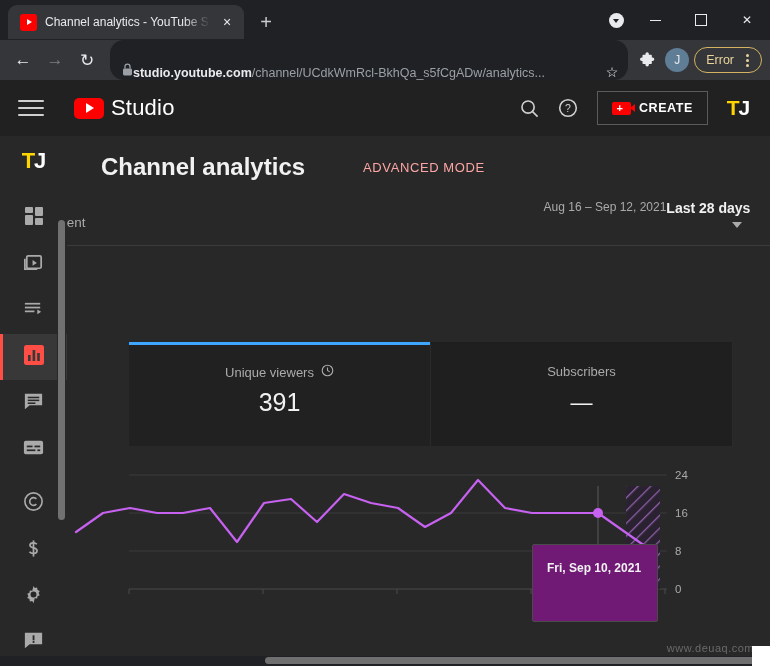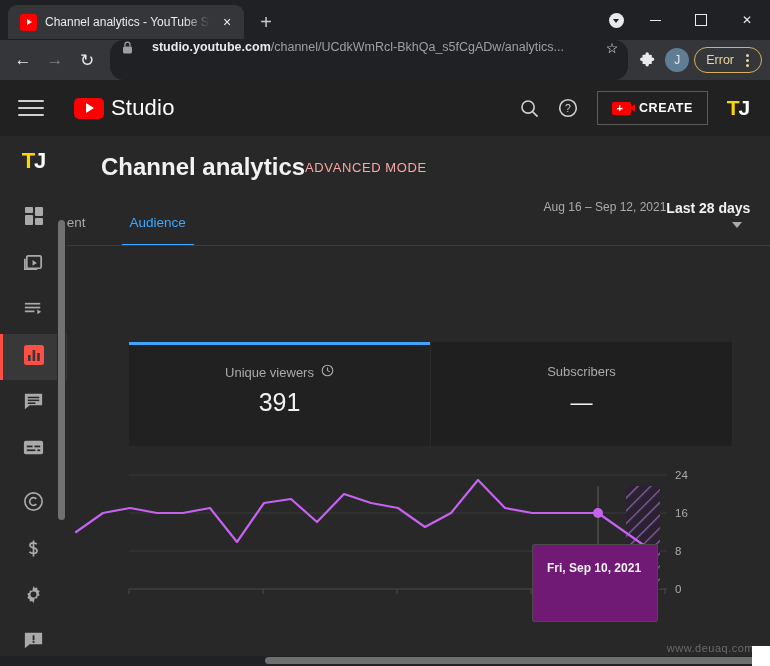--- a/index.html
+++ b/index.html
@@ -72,21 +72,21 @@
     background: #35363a; display: flex; align-items: center; padding: 0 8px;
   }
   .nav-ico {
     width: 30px; height: 30px; margin-right: 2px; border-radius: 50%;
     display: flex; align-items: center; justify-content: center;
     color: #e8eaed; font-size: 17px; cursor: pointer; flex: 0 0 auto;
   }
   .nav-ico.fwd { color: #7b7f84; }
   .omnibox {
     flex: 1 1 auto; height: 40px; background: #202124; border-radius: 14px;
-    display: flex; align-items: flex-start; padding: 0 10px 0 12px; gap: 19px;
+    display: flex; align-items: flex-end; padding: 0 10px 0 12px; gap: 0;
     margin-left: 6px; margin-right: 6px; cursor: text; min-width: 0;
   }
   .omnibox .lock { flex: 0 0 auto; }
   .url-text {
     flex: 1 1 auto; font-size: 12.5px; color: #9aa0a6; white-space: nowrap;
     overflow: hidden; text-overflow: ellipsis;
   }
   .url-text b { color: #e8eaed; font-weight: 700; }
   .star-ico { flex: 0 0 auto; color: #e8eaed; font-size: 14px; cursor: pointer; }
   .ext-ico { width: 26px; height: 26px; display: flex; align-items: center;
@@ -180,21 +180,21 @@
   }
   .side-item.gap { margin-top: 8px; }
 
   
   .content {
     position: absolute; left: 67px; top: 56px; width: 703px; height: 530px;
     background: #282828;
   }
   .page-title-row {
     position: absolute; left: 0; top: 0; width: 703px; height: 62px;
-    display: flex; align-items: center; padding-left: 34px; 
+    display: flex; align-items: center; padding-left: 34px; gap: 58px;
   }
   .page-title { color: #f1f1f1; font-size: 24px; font-weight: 700; }
   .adv-mode { color: #fca5a5; font-size: 13px; font-weight: 500;
     letter-spacing: .6px; cursor: pointer; }
 
   .tabs-row {
     position: absolute; left: 0; top: 62px; width: 703px; height: 48px;
     border-bottom: 1px solid #3c3c3c; overflow: hidden;
   }
   .tabs-inner { position: absolute; left: -80px; top: 0; display: flex; height: 48px; }
@@ -481,21 +481,20 @@
   <div class="content">
 
     <div class="page-title-row">
       <span class="page-title">Channel analytics</span>
       <span class="adv-mode">ADVANCED MODE</span>
     </div>
 
     <div class="tabs-row">
       <div class="tabs-inner">
         <div class="yt-tab">Engagement</div>
-        <div class="yt-tab active">Audience</div>
       </div>
     </div>
 
     <div class="daterange">
       <span class="dr-sub">Aug 16 – Sep 12, 2021</span>
       <span class="dr-main">Last 28 days</span>
       <span class="dr-caret"></span>
     </div>
 
     <div class="cards">

